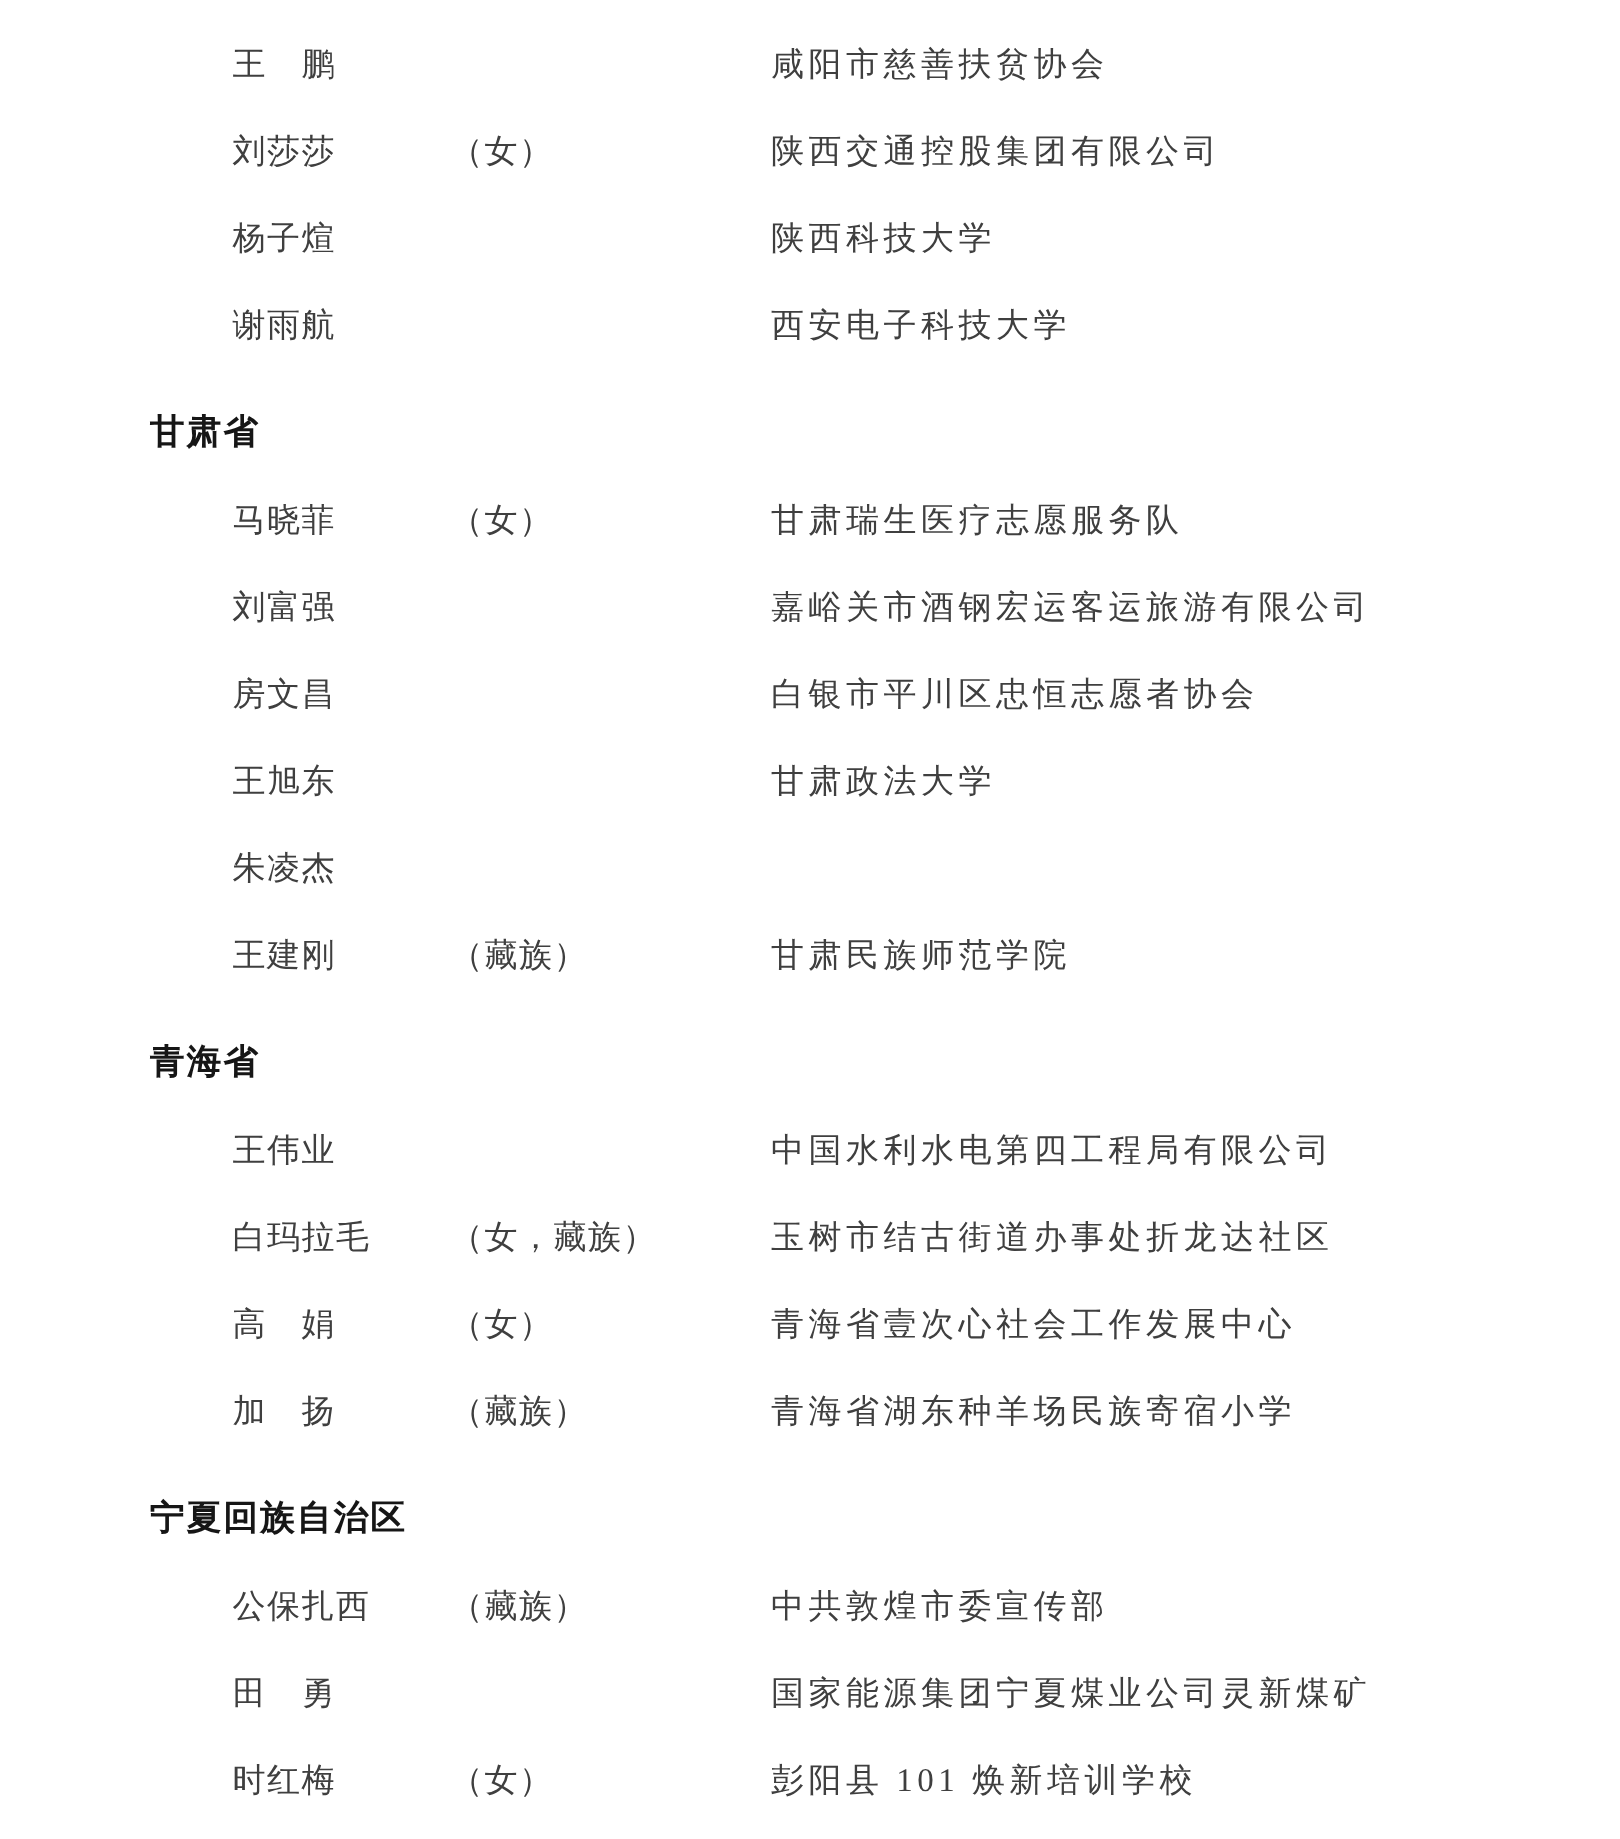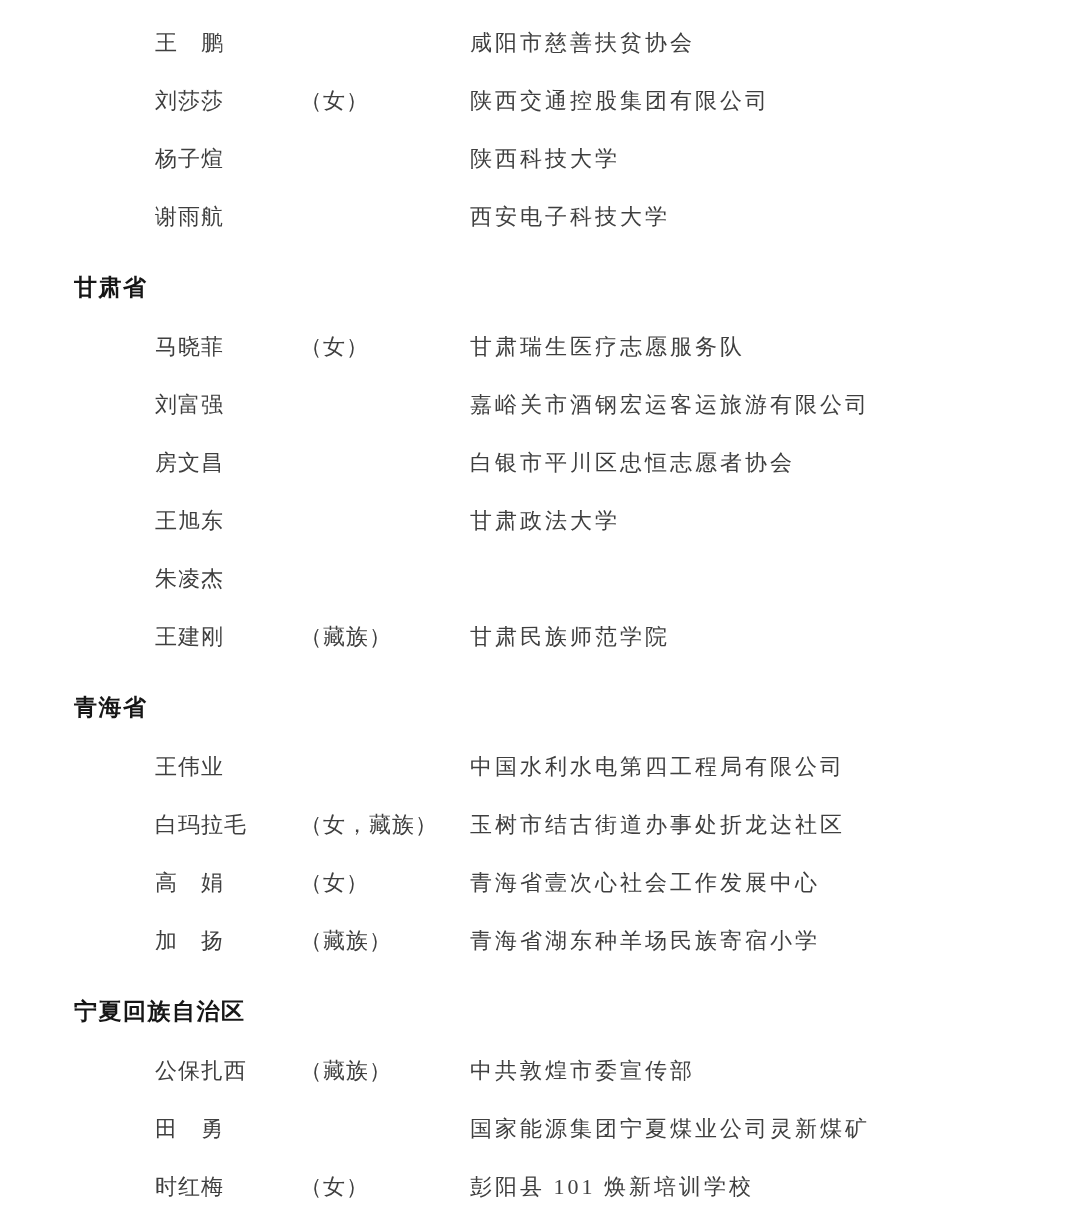--- a/index.html
+++ b/index.html
@@ -36,28 +36,29 @@
   }
   .row .note {
     width: 170px;
     letter-spacing: 1px;
     white-space: pre;
   }
   .row .org {
     flex: 1;
     letter-spacing: 3px;
     white-space: nowrap;
+    margin-left: 44px;
   }
   .province-heading {
     display: flex;
     align-items: center;
     height: 58px;
     margin-top: 12px;
     margin-bottom: 2px;
-    padding-left: 74px;
+    padding-left: 100px;
     color: var(--heading);
     font-size: 23px;
     font-weight: bold;
     letter-spacing: 1.5px;
     white-space: pre;
   }
 </style>
 </head>
 <body>
 

